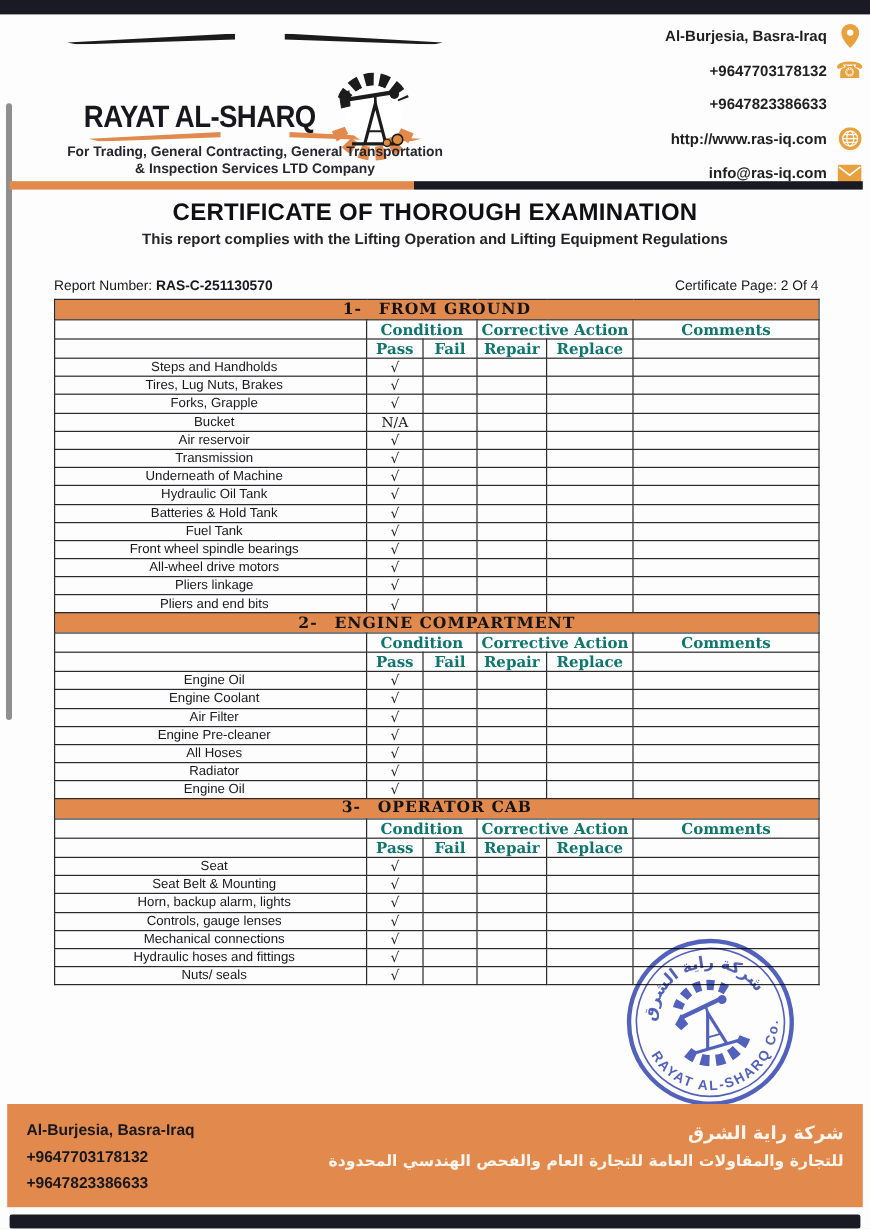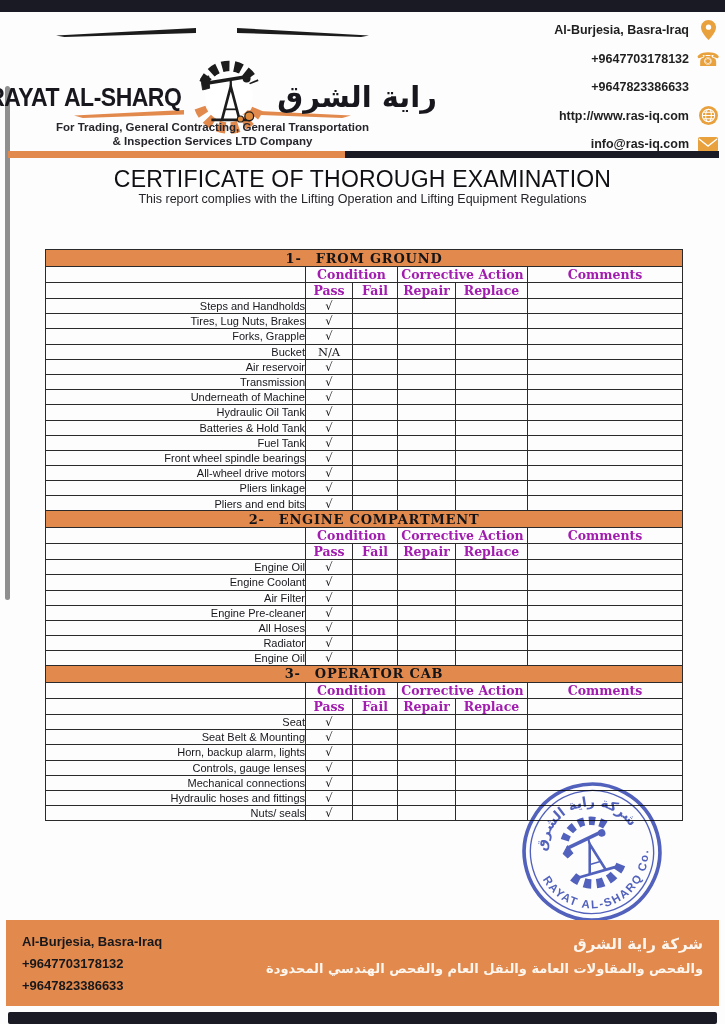--- a/index.html
+++ b/index.html
@@ -40,38 +40,38 @@
   .contact-row{display:flex;align-items:center;justify-content:flex-end;gap:9px;height:20px;margin-bottom:8.5px;}
   .contact-text{font-size:12.5px;font-weight:bold;color:#1f1f1f;}
   .ic{width:20px;height:20px;flex:0 0 20px;display:flex;align-items:center;justify-content:center;color:var(--icon-orange);}
   .phone-glyph{font-family:"DejaVu Sans",sans-serif;font-size:19px;line-height:20px;color:var(--icon-orange);}
 
   .divider{position:absolute;left:8px;top:151px;width:711px;height:7px;display:flex;}
   .divider-orange{width:337px;height:7px;background:var(--accent);}
   .divider-black{flex:1;height:7px;background:var(--bar);}
 
   
-  .doc-title{position:absolute;left:0;top:166px;width:725px;text-align:center;font-size:23px;font-weight:normal;letter-spacing:.2px;color:#101014;}
-  .doc-subtitle{position:absolute;left:0;top:192px;width:725px;text-align:center;font-size:12.5px;color:#232329;}
+  .doc-title{position:absolute;left:0;top:166px;width:725px;text-align:center;font-size:20px;font-weight:bold;letter-spacing:.2px;color:#101014;}
+  .doc-subtitle{position:absolute;left:0;top:192px;width:725px;text-align:center;font-size:12.5px;color:#232329;font-weight:bold;}
 
   
   .report-row{position:absolute;left:45px;top:233px;width:637px;display:flex;justify-content:space-between;font-size:11.5px;color:#17171d;}
   .report-number{font-weight:bold;}
 
   
   .tables{position:absolute;left:45px;top:249px;width:637px;}
   table.exam{border-collapse:collapse;table-layout:fixed;width:637px;border:1.5px solid #222;}
   table.exam + table.exam{margin-top:-1.5px;}
   table.exam td{border:1px solid #2a2a2a;overflow:hidden;white-space:nowrap;}
   .c-item{width:260px;}.c-pass{width:47px;}.c-fail{width:45px;}.c-repair{width:58px;}.c-replace{width:72px;}.c-comments{width:155px;}
   tr.sec-head td{background:var(--accent);height:17px;text-align:center;font-family:"DejaVu Serif",serif;font-weight:bold;font-size:13px;letter-spacing:.8px;color:#141418;}
   .sec-num{margin-right:14px;}
-  tr.hdr td{height:15px;text-align:center;font-family:"DejaVu Serif",serif;font-weight:bold;font-size:12.5px;color:#a21caf;}
+  tr.hdr td{height:15px;text-align:center;font-family:"DejaVu Serif",serif;font-weight:bold;font-size:12.5px;color:#0f766e;}
   tr.data td{height:15.2px;font-size:11px;color:#17171d;}
-  tr.data td.item{padding-left:6px;text-align:right;}
+  tr.data td.item{padding-left:6px;text-align:center;}
   tr.data td.mark{text-align:center;font-family:"DejaVu Serif",serif;font-size:11.5px;}
 
   
   .stamp{position:absolute;left:519px;top:779px;width:146px;height:146px;transform:rotate(-16deg);opacity:.88;color:var(--stamp);mix-blend-mode:multiply;}
   .stamp text{fill:var(--stamp);}
   .stamp .t-ar{font-family:"DejaVu Sans",sans-serif;font-size:13px;font-weight:bold;}
   .stamp .t-en{font-family:"Liberation Sans",sans-serif;font-size:11px;font-weight:bold;letter-spacing:1.6px;}
 
   
   .footer-band{position:absolute;left:6px;top:920px;width:713px;height:86px;background:var(--accent);}
@@ -107,21 +107,20 @@
           <path d="M42 86 L52 48 L62 86" stroke-width="3" fill="none"></path>
           <path d="M45 74 L59 74" stroke-width="2"></path>
           <path d="M26 44 L70 37" stroke-width="4"></path>
           <path d="M52 48 L52 41" stroke-width="2.5"></path>
           <path d="M18 39 L27 36 L28 50 L20 52 Z" fill="#1c1c1c" stroke-width="1"></path>
           <circle cx="70" cy="39" r="4.5" fill="#1c1c1c" stroke="none"></circle>
         </g>
         <circle cx="73" cy="82" r="5" fill="#E08A3C" stroke="#1c1c1c" stroke-width="1.5"></circle>
         <circle cx="63" cy="85" r="3.5" fill="#E08A3C" stroke="#1c1c1c" stroke-width="1.2"></circle>
       </svg>
-      <span class="name-ar ar">راية الشرق</span>
     </div>
     <div class="tagline">
       <div>For Trading, General Contracting, General Transportation</div>
       <div>&amp; Inspection Services LTD Company</div>
     </div>
   </div>
 
   <div class="contacts">
     <div class="contact-row">
       <span class="contact-text">Al-Burjesia, Basra-Iraq</span>
@@ -167,20 +166,30 @@
   </div>
 
   <div class="divider">
     <div class="divider-orange"></div>
     <div class="divider-black"></div>
   </div>
 
   <div class="doc-title">CERTIFICATE OF THOROUGH EXAMINATION</div>
   <div class="doc-subtitle">This report complies with the Lifting Operation and Lifting Equipment Regulations</div>
 
+  <div class="report-row">
+    <span>
+      <span>Report Number:</span>
+      <span class="report-number">RAS-C-251130570</span>
+    </span>
+    <span>
+      <span>Certificate Page:</span>
+      <span>2 Of 4</span>
+    </span>
+  </div>
 
   <div class="tables">
       <table class="exam">
         <colgroup>
           <col class="c-item">
           <col class="c-pass">
           <col class="c-fail">
           <col class="c-repair">
           <col class="c-replace">
           <col class="c-comments">
@@ -520,19 +529,19 @@
   </svg>
 
   <div class="footer-band">
     <div class="footer-left">
       <div>Al-Burjesia, Basra-Iraq</div>
       <div>+9647703178132</div>
       <div>+9647823386633</div>
     </div>
     <div class="footer-right ar">
       <div class="l1">شركة راية الشرق</div>
-      <div class="l2">والفحص والمقاولات العامة والنقل العام والفحص الهندسي المحدودة</div>
+      <div class="l2">للتجارة والمقاولات العامة للتجارة العام والفحص الهندسي المحدودة</div>
     </div>
   </div>
 
   <div class="bottom-bar"></div>
 
 </div>
 
 </body></html>

